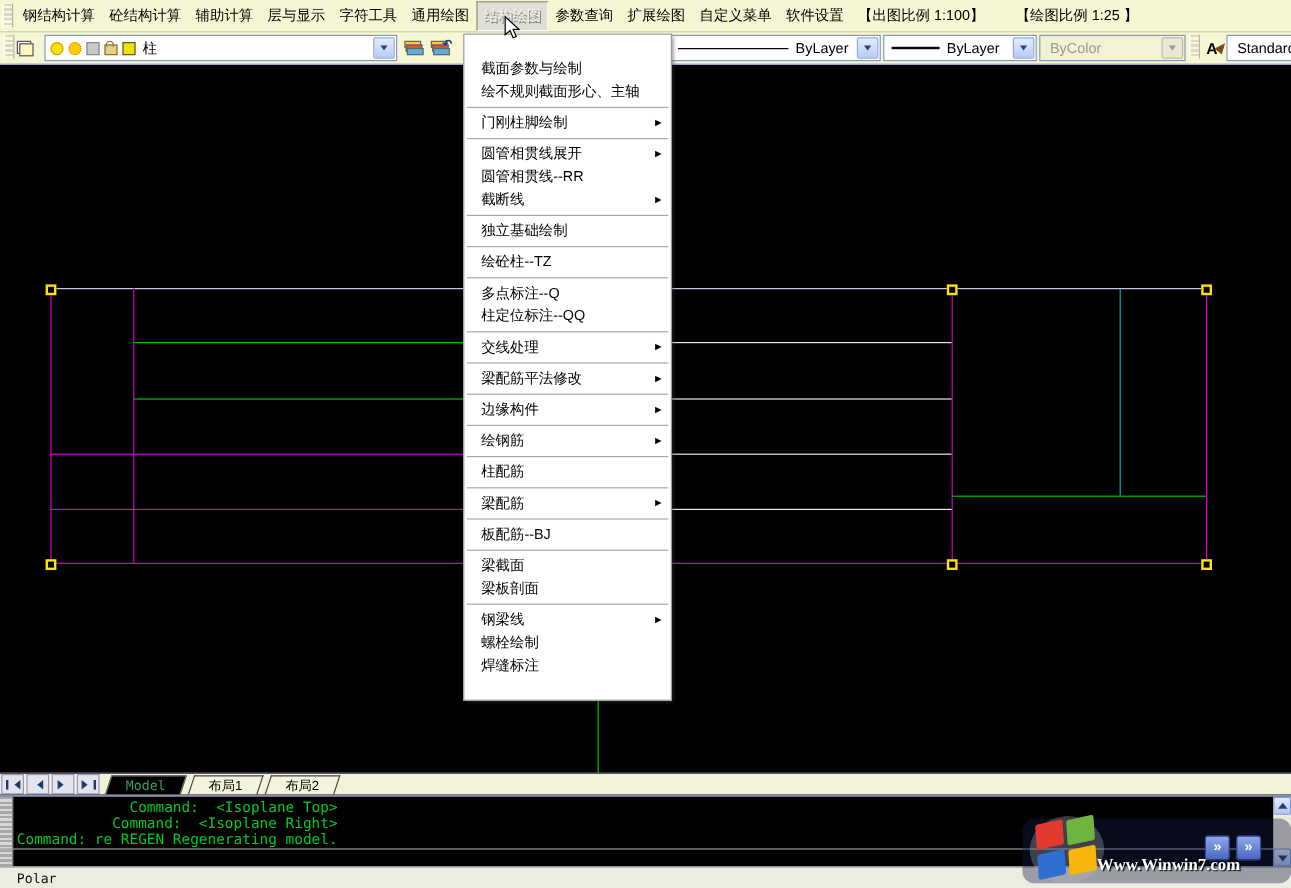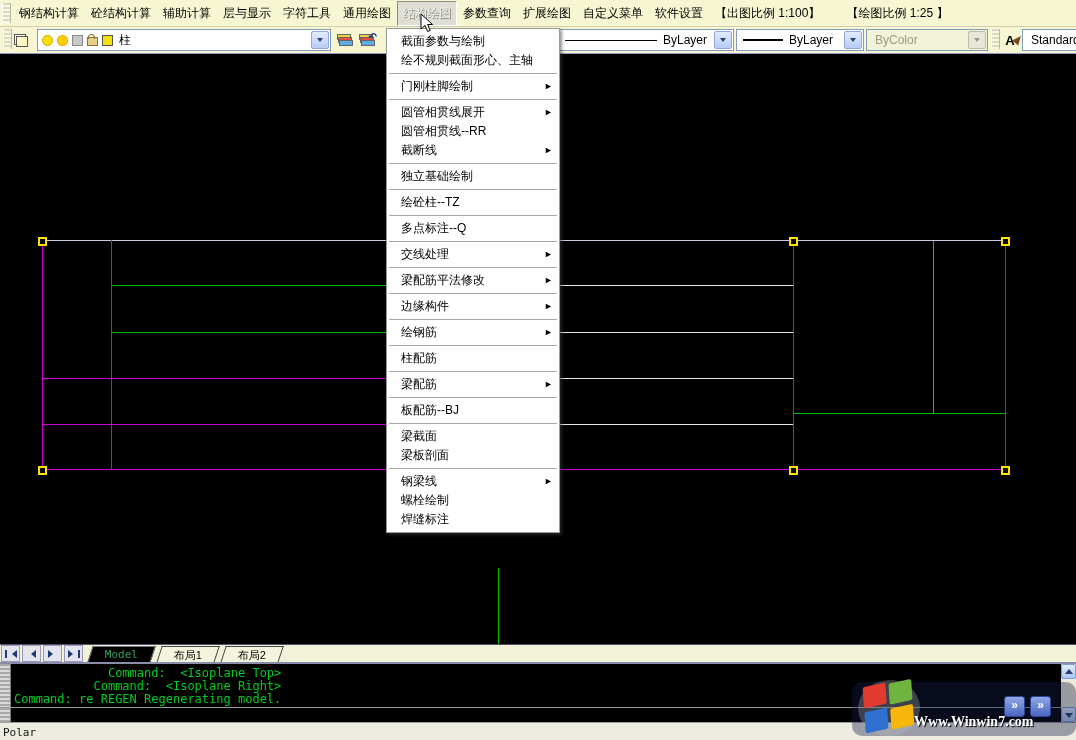--- a/index.html
+++ b/index.html
@@ -82,21 +82,21 @@
   
   .canvas{position:absolute;left:0;top:54px;width:1076px;height:590px;background:#000;z-index:1;}
   .canvas-topline{position:absolute;left:0;top:53px;width:1076px;height:1px;background:#7A7AB8;z-index:2;}
   .cadline{position:absolute;}
   .grip{position:absolute;width:9px;height:9px;border:2px solid #FFE200;background:#000;box-sizing:border-box;}
   
   .ctxmenu{
     position:absolute;left:386px;top:28px;width:174px;z-index:40;
     background:#FFFFFF;border:1px solid #9a9a9a;
     box-shadow:2px 2px 3px rgba(60,60,60,.55);
-    padding:3px 0;box-sizing:border-box;
+    padding:19px 0;box-sizing:border-box;
   }
   .menu-item{
     position:relative;height:19px;line-height:19px;font-size:12px;color:#000;
     padding-left:14px;white-space:nowrap;cursor:default;
   }
   .menu-item .arr{position:absolute;right:6px;top:0;font-size:9px;color:#000;}
   .menu-sep{border-top:1px solid #A8A8A8;margin:3px 2px;}
   
   .tabbar{
     position:absolute;left:0;top:644px;width:1076px;height:18px;
@@ -129,21 +129,21 @@
     box-sizing:border-box;}
   .sc-btn.up{top:0;}
   .sc-btn.down{bottom:0;}
   .sc-btn::after{content:"";position:absolute;left:3px;width:0;height:0;border:4px solid transparent;}
   .sc-btn.up::after{top:4px;border-bottom:5px solid #27406E;border-top:none;}
   .sc-btn.down::after{top:5px;border-top:5px solid #27406E;border-bottom:none;}
   
   .statusbar{position:absolute;left:0;top:722px;width:1076px;height:18px;
     background:#ECECE0;border-top:1px solid #9a9a9a;z-index:10;
     display:flex;align-items:center;}
-  .status-mode{font-family:"DejaVu Sans Mono",monospace;font-size:11px;color:#111;margin-left:3px;}
+  .status-mode{font-family:"DejaVu Sans Mono",monospace;font-size:11px;color:#111;margin-left:14px;}
   
   .watermark{position:absolute;left:852px;top:676px;width:224px;height:62px;z-index:50;}
   .wm-bg{position:absolute;left:0;top:6px;right:0;bottom:2px;background:rgba(20,30,70,.38);border-radius:10px;}
   .winflag{position:absolute;left:12px;top:6px;width:52px;height:50px;transform:rotate(-4deg);}
   .winflag .circ{position:absolute;left:-6px;top:-2px;width:62px;height:56px;border-radius:50%;
     background:rgba(190,190,190,.30);}
   .pane{position:absolute;width:23px;height:21px;border-radius:2px;}
   .pane.r{left:0;top:2px;background:#E23A2E;transform:skewY(-8deg);}
   .pane.g{left:26px;top:0;background:#6FB43F;transform:skewY(-8deg);}
   .pane.b{left:0;top:27px;background:#2F6FD0;transform:skewY(-8deg);}
@@ -277,20 +277,21 @@
     <div class="menu-sep"></div>
     <div class="menu-item"><span>圆管相贯线展开</span><span class="arr">►</span></div>
     <div class="menu-item"><span>圆管相贯线--RR</span></div>
     <div class="menu-item"><span>截断线</span><span class="arr">►</span></div>
     <div class="menu-sep"></div>
     <div class="menu-item"><span>独立基础绘制</span></div>
     <div class="menu-sep"></div>
     <div class="menu-item"><span>绘砼柱--TZ</span></div>
     <div class="menu-sep"></div>
     <div class="menu-item"><span>多点标注--Q</span></div>
+    <div class="menu-item"><span>柱定位标注--QQ</span></div>
     <div class="menu-sep"></div>
     <div class="menu-item"><span>交线处理</span><span class="arr">►</span></div>
     <div class="menu-sep"></div>
     <div class="menu-item"><span>梁配筋平法修改</span><span class="arr">►</span></div>
     <div class="menu-sep"></div>
     <div class="menu-item"><span>边缘构件</span><span class="arr">►</span></div>
     <div class="menu-sep"></div>
     <div class="menu-item"><span>绘钢筋</span><span class="arr">►</span></div>
     <div class="menu-sep"></div>
     <div class="menu-item"><span>柱配筋</span></div>

